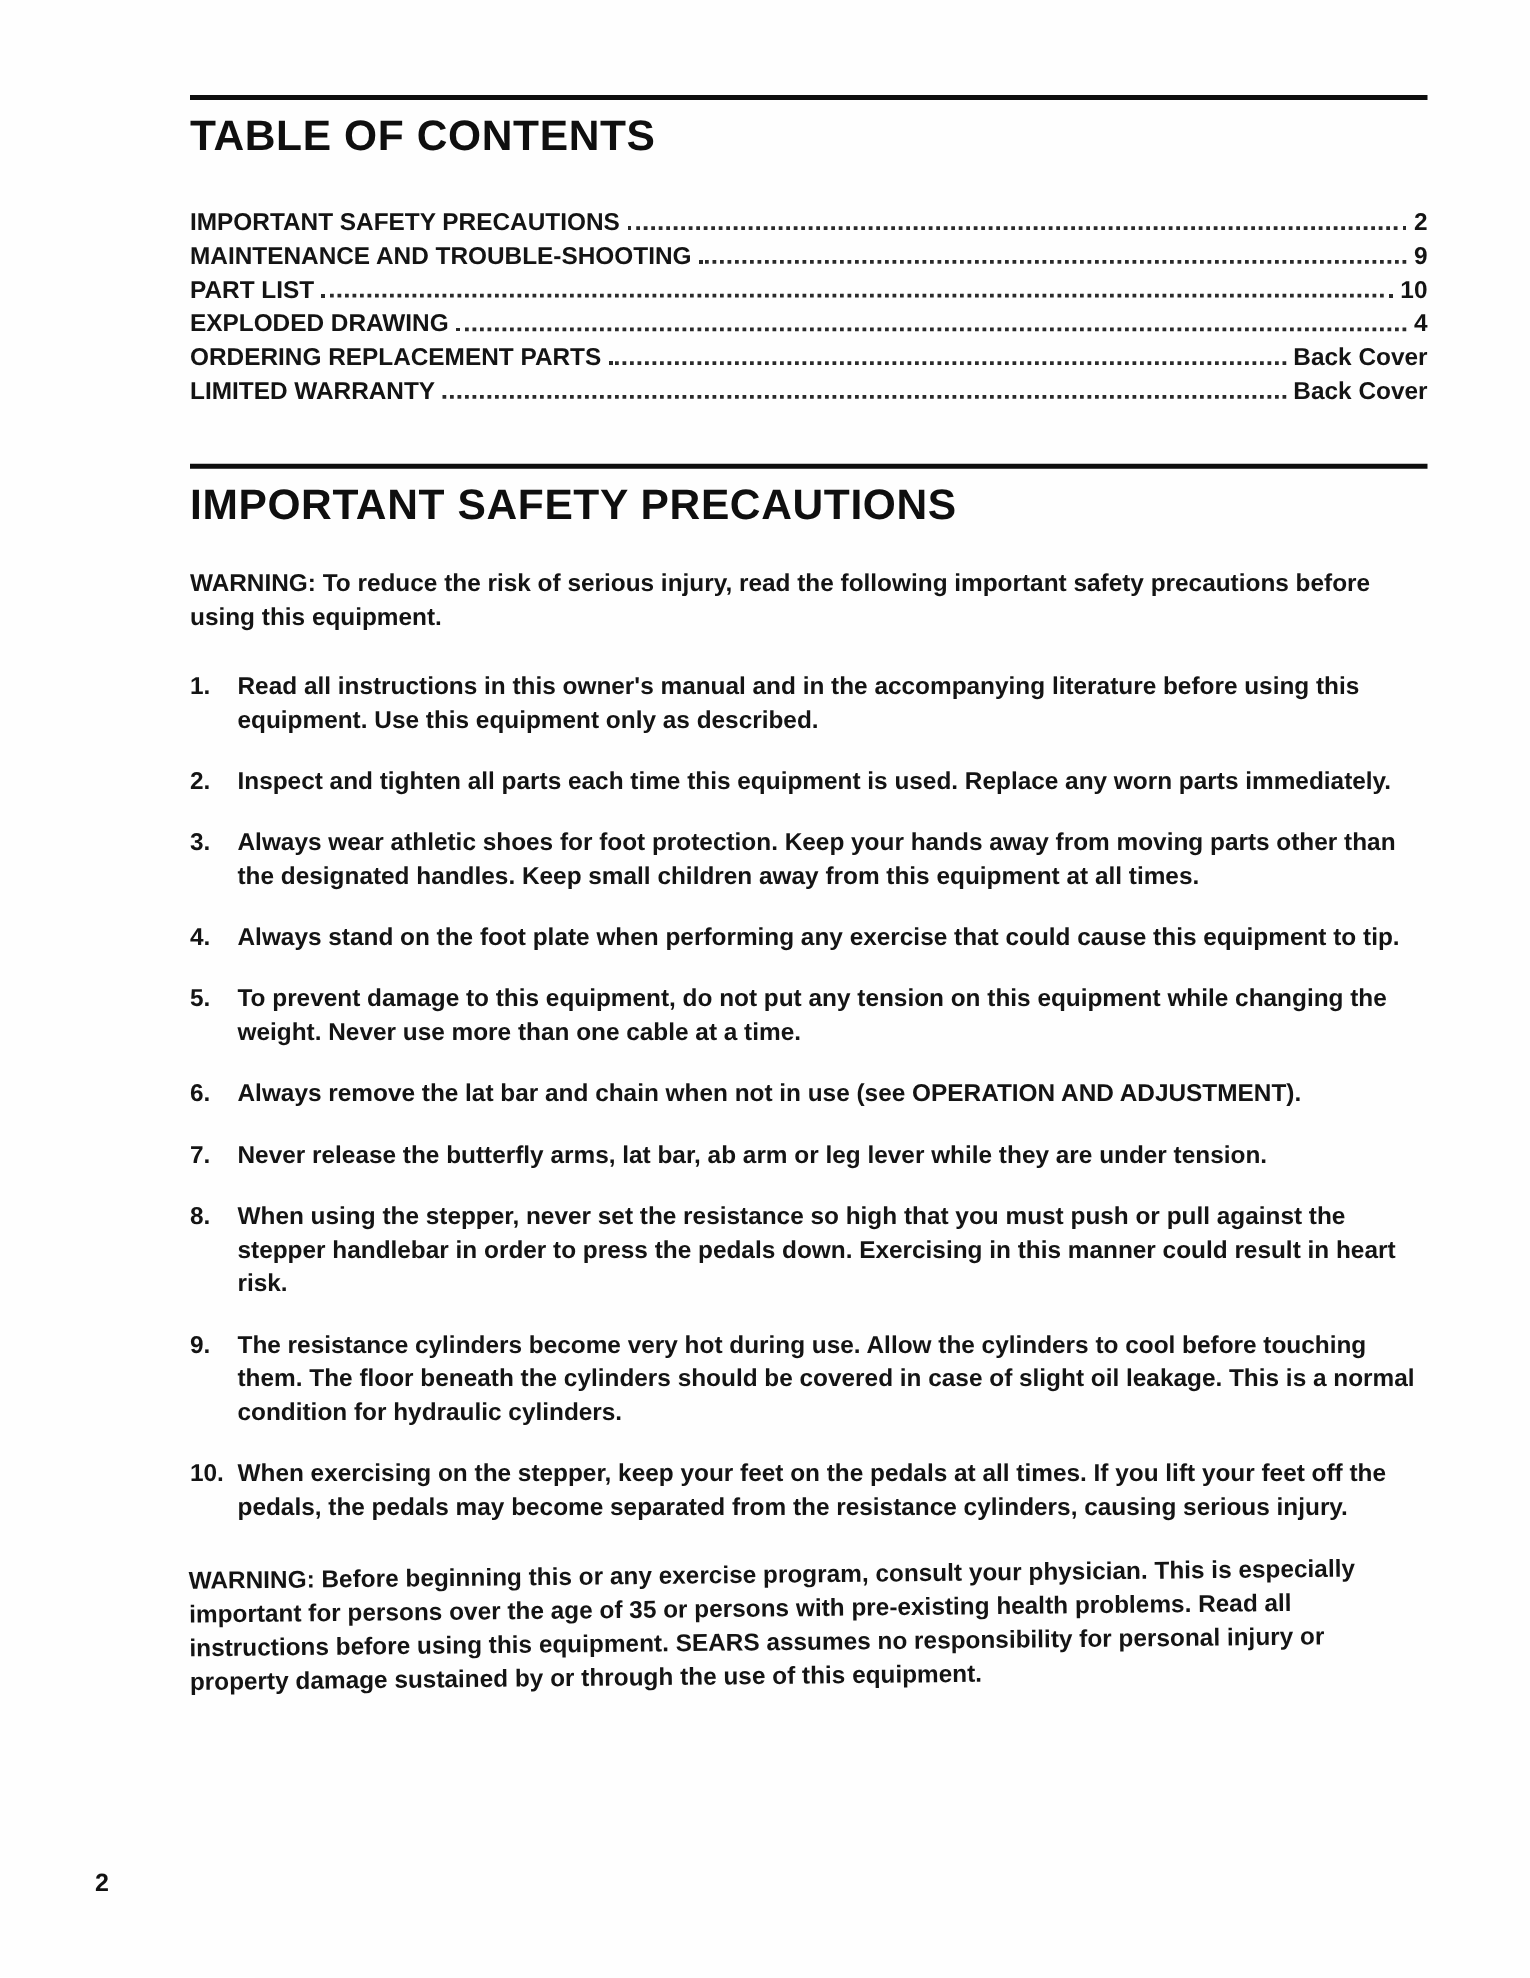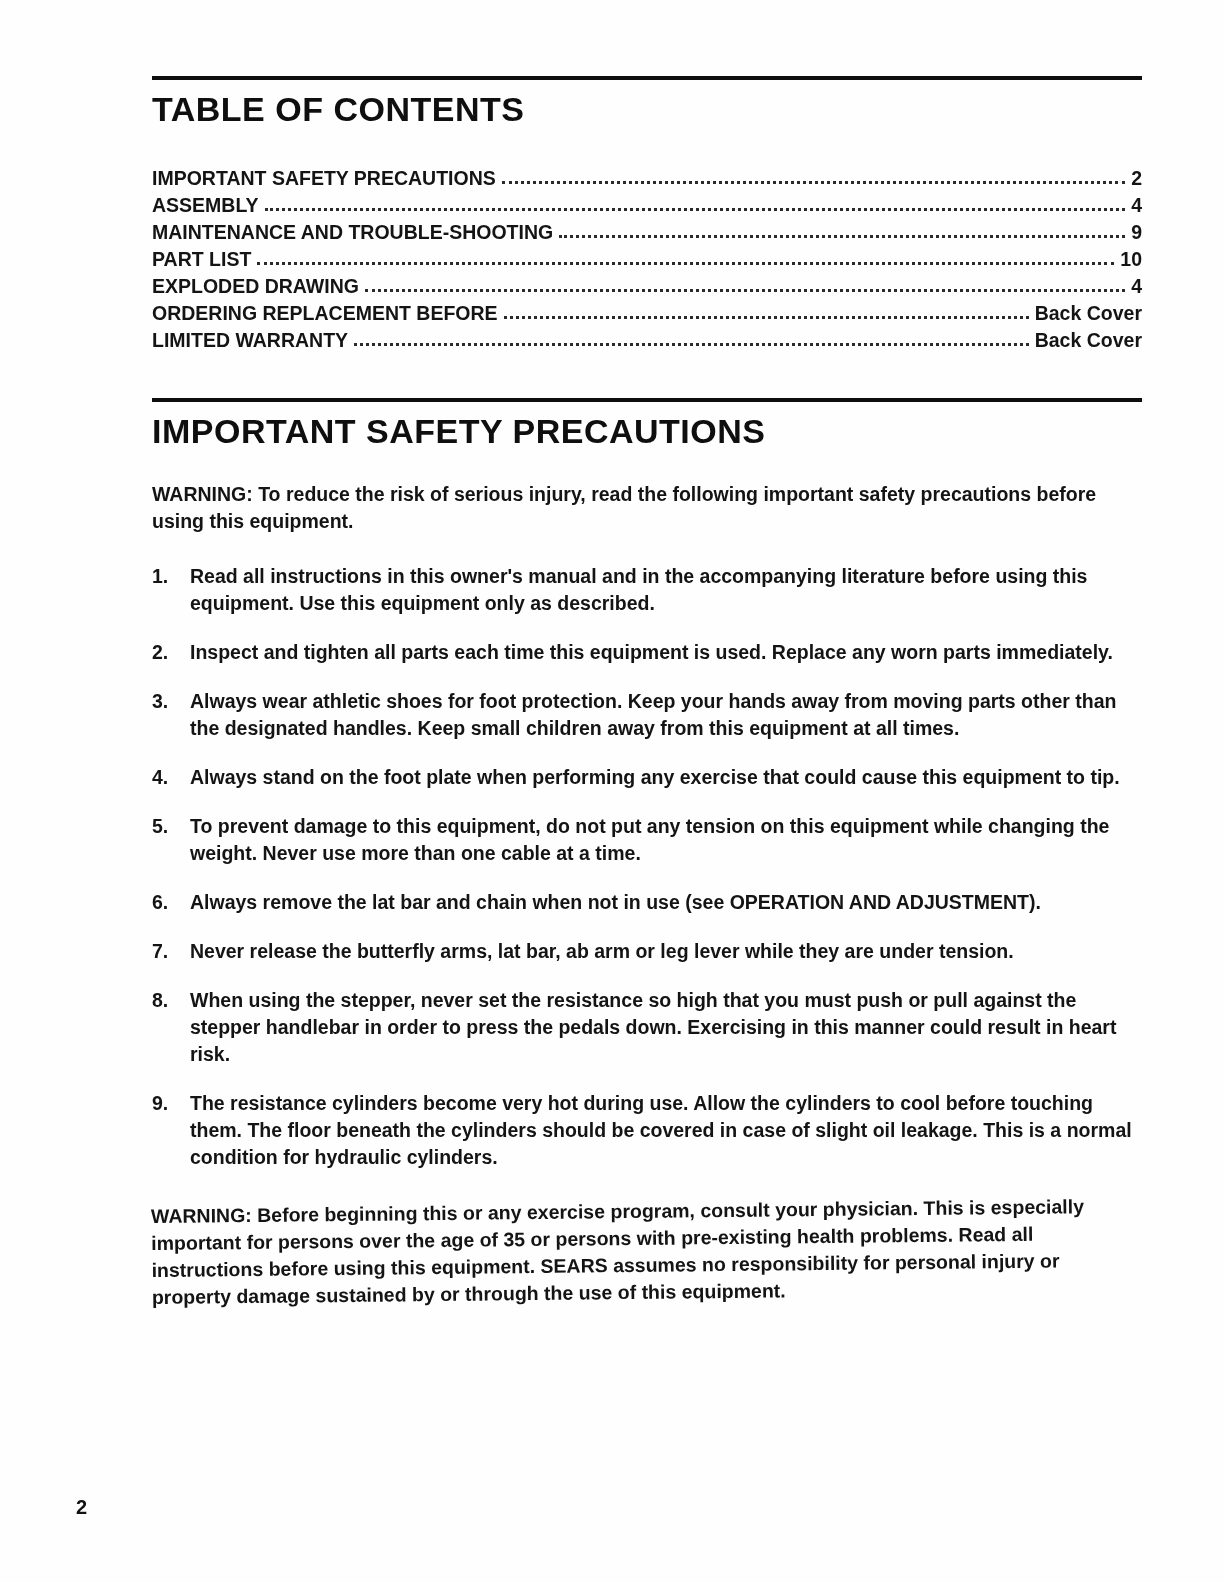--- a/index.html
+++ b/index.html
@@ -100,41 +100,36 @@
     <hr class="rule">
     <h1 class="toc-h">TABLE OF CONTENTS</h1>
 
     <div class="toc">
       <div class="toc-row">
         <span class="toc-label">IMPORTANT SAFETY PRECAUTIONS</span>
         <span class="toc-dots"></span>
         <span class="toc-page">2</span>
       </div>
       <div class="toc-row">
-        <span class="toc-label">ASSEMBLY</span>
-        <span class="toc-dots"></span>
-        <span class="toc-page">4</span>
-      </div>
-      <div class="toc-row">
         <span class="toc-label">MAINTENANCE AND TROUBLE-SHOOTING</span>
         <span class="toc-dots"></span>
         <span class="toc-page">9</span>
       </div>
       <div class="toc-row">
         <span class="toc-label">PART LIST</span>
         <span class="toc-dots"></span>
         <span class="toc-page">10</span>
       </div>
       <div class="toc-row">
         <span class="toc-label">EXPLODED DRAWING</span>
         <span class="toc-dots"></span>
         <span class="toc-page">4</span>
       </div>
       <div class="toc-row">
-        <span class="toc-label">ORDERING REPLACEMENT BEFORE</span>
+        <span class="toc-label">ORDERING REPLACEMENT PARTS</span>
         <span class="toc-dots"></span>
         <span class="toc-page">Back Cover</span>
       </div>
       <div class="toc-row">
         <span class="toc-label">LIMITED WARRANTY</span>
         <span class="toc-dots"></span>
         <span class="toc-page">Back Cover</span>
       </div>
     </div>
 
@@ -173,19 +168,23 @@
         <span class="txt">Never release the butterfly arms, lat bar, ab arm or leg lever while they are under tension.</span>
       </div>
       <div class="item">
         <span class="num">8.</span>
         <span class="txt">When using the stepper, never set the resistance so high that you must push or pull against the stepper handlebar in order to press the pedals down. Exercising in this manner could result in heart risk.</span>
       </div>
       <div class="item">
         <span class="num">9.</span>
         <span class="txt">The resistance cylinders become very hot during use. Allow the cylinders to cool before touching them. The floor beneath the cylinders should be covered in case of slight oil leakage. This is a normal condition for hydraulic cylinders.</span>
       </div>
+      <div class="item">
+        <span class="num">10.</span>
+        <span class="txt">When exercising on the stepper, keep your feet on the pedals at all times. If you lift your feet off the pedals, the pedals may become separated from the resistance cylinders, causing serious injury.</span>
+      </div>
 
       <p class="warn-footer">WARNING: Before beginning this or any exercise program, consult your physician. This is especially important for persons over the age of 35 or persons with pre-existing health problems. Read all instructions before using this equipment. SEARS assumes no responsibility for personal injury or property damage sustained by or through the use of this equipment.</p>
     </div>
   </div>
 
   <div class="page-num">2</div>
 </div>
 
 </body></html>

